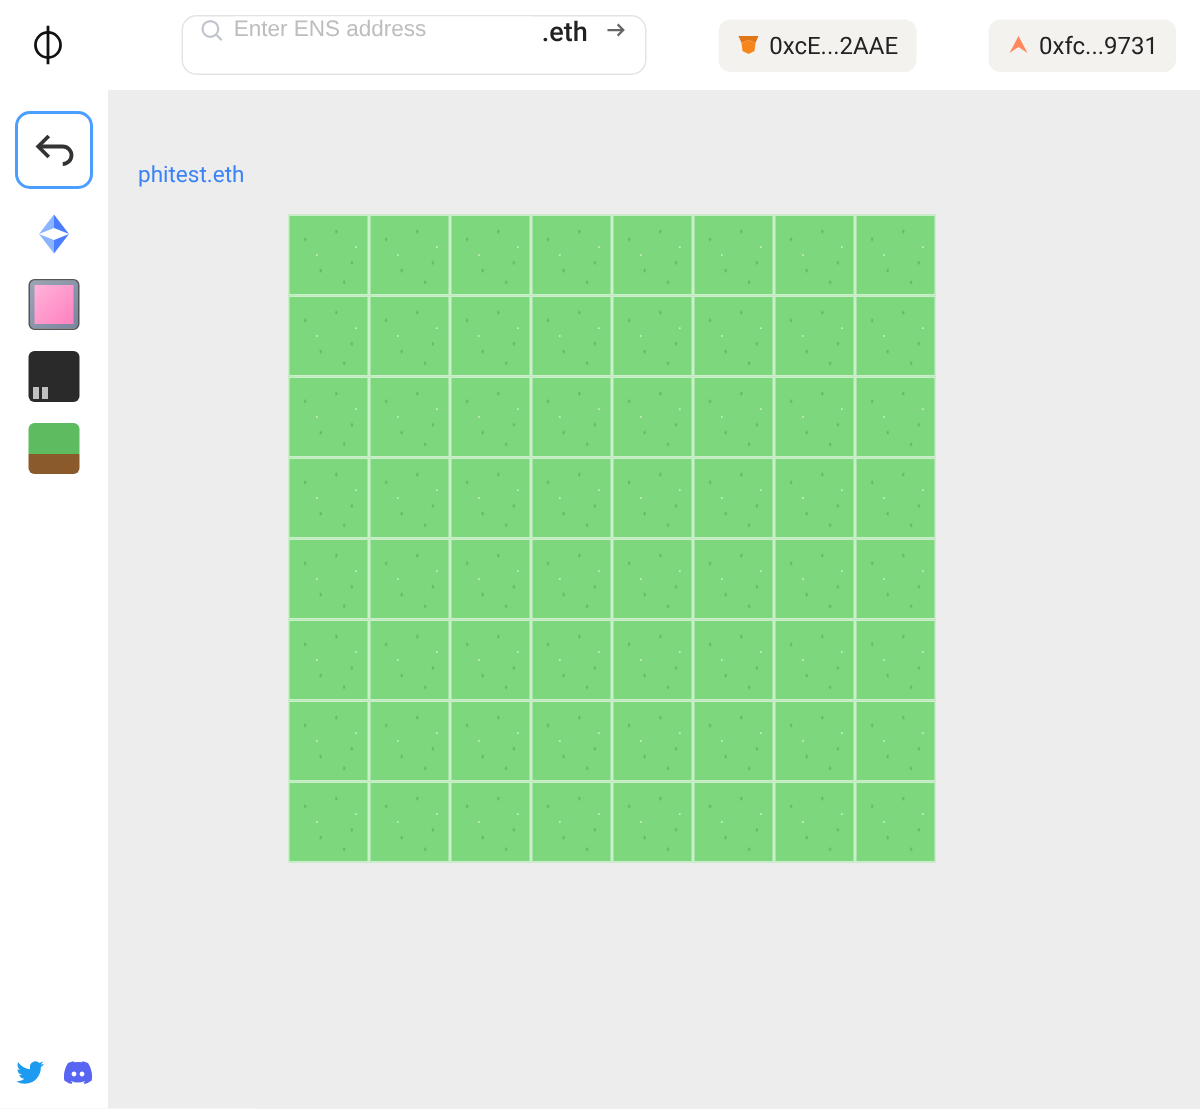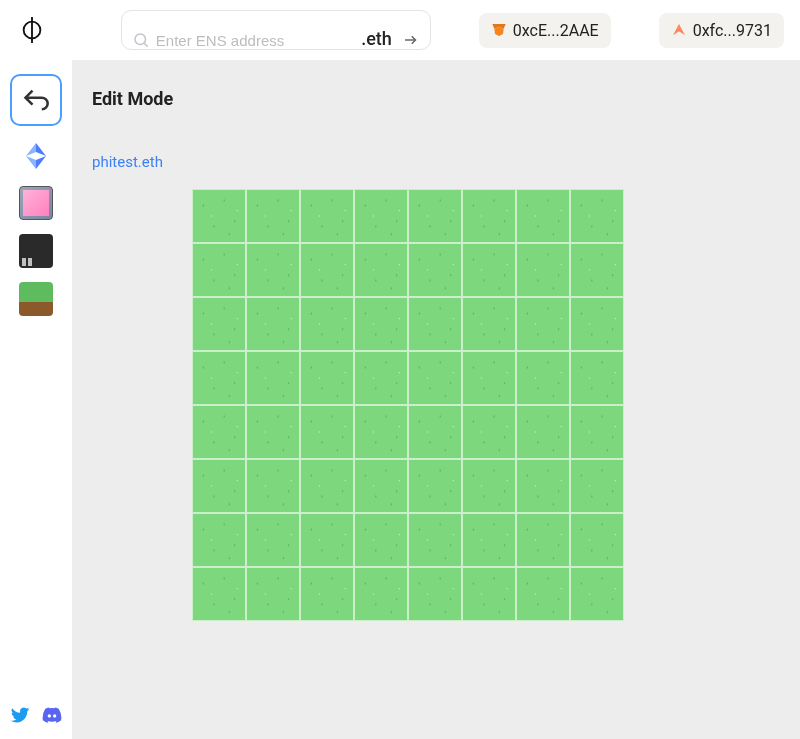--- a/index.html
+++ b/index.html
@@ -3,21 +3,21 @@
   <meta charset="utf-8">
   <style>
     * { margin: 0; padding: 0; box-sizing: border-box; }
     body { font-family: -apple-system, BlinkMacSystemFont, "Segoe UI", Roboto, sans-serif; background: #fff; width: 800px; height: 739px; overflow: hidden; }
 
     .top-bar { display: flex; align-items: center; height: 60px; padding: 0 16px; gap: 12px; }
     .logo { width: 32px; height: 32px; display: flex; align-items: center; justify-content: center; }
     .logo svg { width: 26px; height: 26px; }
     .spacer { flex: 1; }
 
-    .search-wrap { display: flex; align-items: flex-end; background: #fff; border: 1px solid #e4e4e7; border-radius: 10px; height: 40px; width: 310px; padding: 0 10px; gap: 6px; }
+    .search-wrap { display: flex; align-items: flex-start; background: #fff; border: 1px solid #e4e4e7; border-radius: 10px; height: 40px; width: 310px; padding: 0 10px; gap: 6px; }
     .search-icon { color: #c0c4cc; display: flex; }
     .search-input { border: none; outline: none; flex: 1; font-size: 15px; color: #333; }
     .search-input::placeholder { color: #bdbdbf; }
     .search-suffix { color: #222; font-size: 18px; font-weight: 500; margin-right: 4px; }
     .search-go { color: #666; display: flex; cursor: pointer; }
 
     .pill { display: flex; align-items: center; gap: 6px; background: #f3f2ef; border-radius: 8px; padding: 8px 12px; cursor: pointer; font-size: 16px; color: #222; margin-left: 36px; }
     .pill-icon { width: 16px; height: 16px; display: flex; align-items: center; justify-content: center; }
 
     .main { display: flex; height: 679px; }
@@ -128,21 +128,20 @@
       </span>
       <span class="social discord">
         <svg width="20" height="20" viewBox="0 0 24 24" fill="currentColor">
           <path d="M20 4.4A19 19 0 0 0 15.5 3l-.4.8a17 17 0 0 0-6.2 0L8.5 3A19 19 0 0 0 4 4.4 20 20 0 0 0 1 18.3a19 19 0 0 0 5.7 2.9l.9-1.5c-.5-.2-1-.4-1.4-.7l.3-.2a13 13 0 0 0 11 0l.3.2c-.4.3-.9.5-1.4.7l.9 1.5a19 19 0 0 0 5.7-2.9A20 20 0 0 0 20 4.4zM8.8 15.1c-1 0-1.9-.9-1.9-2s.8-2 1.9-2 1.9.9 1.9 2-.9 2-1.9 2zm6.4 0c-1 0-1.9-.9-1.9-2s.8-2 1.9-2 1.9.9 1.9 2-.8 2-1.9 2z"></path>
         </svg>
       </span>
     </div>
   </div>
 
   <div class="content">
-    <div class="heading">Edit Mode</div>
     <div class="subdomain">phitest.eth</div>
     <div class="grid-wrap" id="grid">
         <div class="tile"></div>
         <div class="tile"></div>
         <div class="tile"></div>
         <div class="tile"></div>
         <div class="tile"></div>
         <div class="tile"></div>
         <div class="tile"></div>
         <div class="tile"></div>

